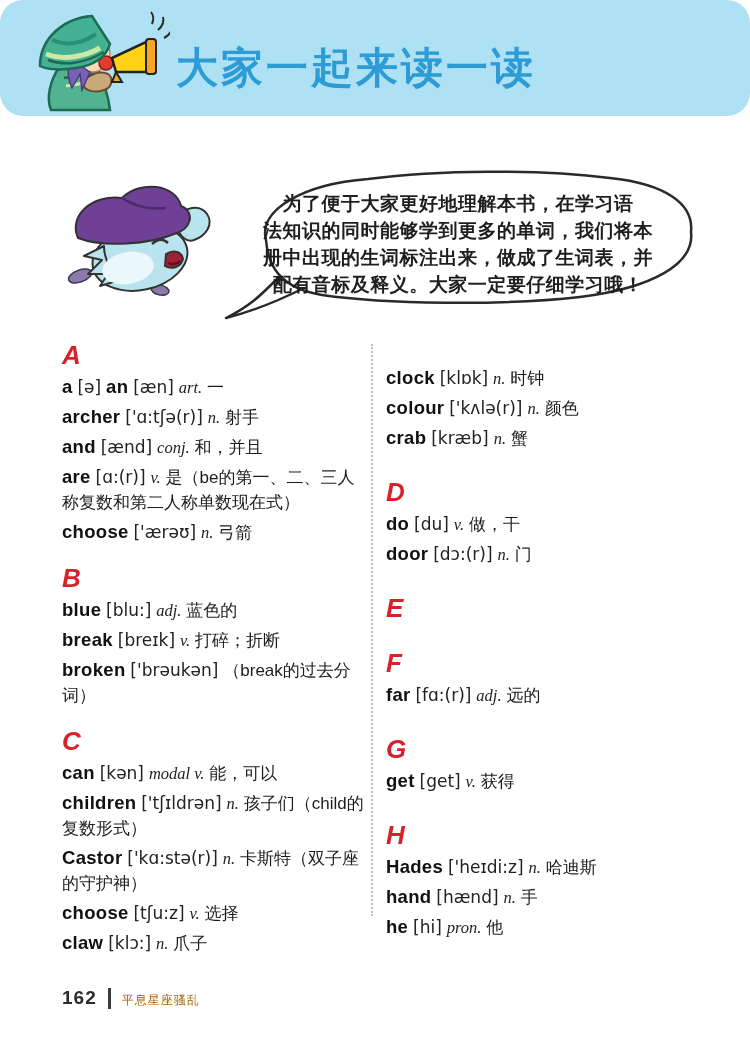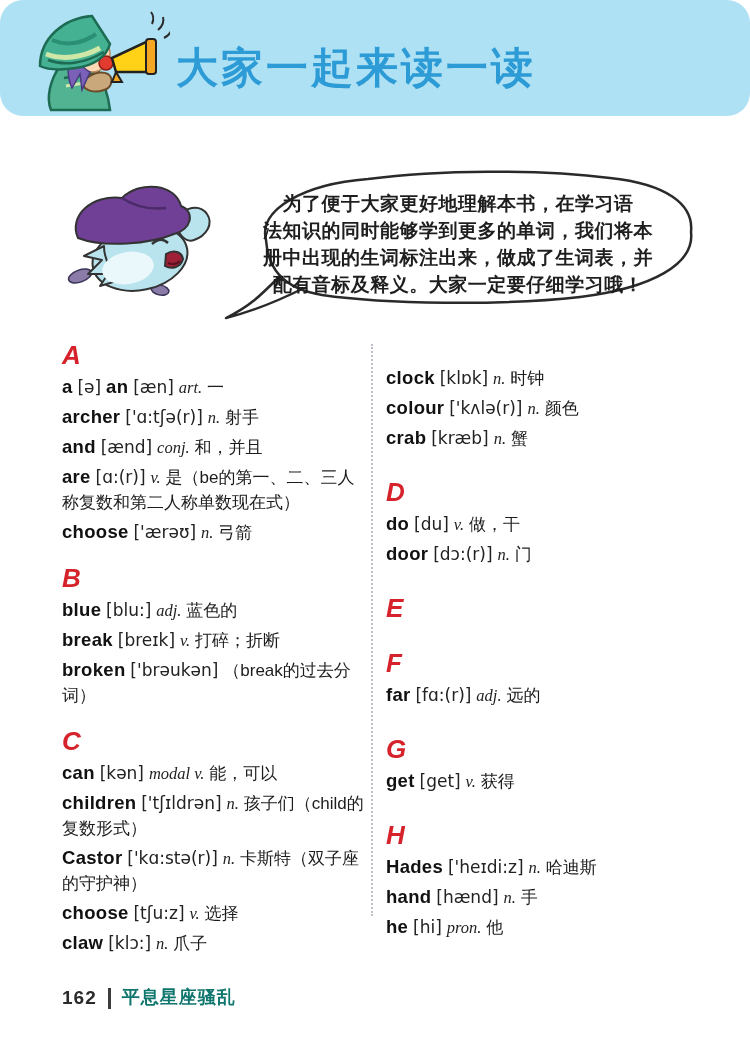--- a/index.html
+++ b/index.html
@@ -53,21 +53,21 @@
   .pos{ font-family:"Liberation Serif", serif; font-style:italic; font-size:16.5px; color:#222; }
   .def{ font-size:17px; color:#1c1c1c; }
 
   
   .footer {
     position:absolute; left:62px; top:985px; height:24px;
     display:flex; align-items:flex-end;
   }
   .page-num { font-size:19px; font-weight:700; color:#2b2b2b; letter-spacing:1px; }
   .footer-bar { width:3px; height:21px; background:#3c3c3c; margin:0 11px; }
-  .book-title { font-size:18px; font-weight:700; color:#0f766e; letter-spacing:1px; }
+  .book-title { font-size:12px; font-weight:400; color:#a16207; letter-spacing:1px; }
 </style>
 </head>
 <body>
 
 <div class="page">
 
   <div class="banner">
     <svg class="banner-mascot" viewBox="0 0 158 108">
 
       <path d="M62,62 L44,100 L82,90 Z" fill="#1b1b1b"></path>

